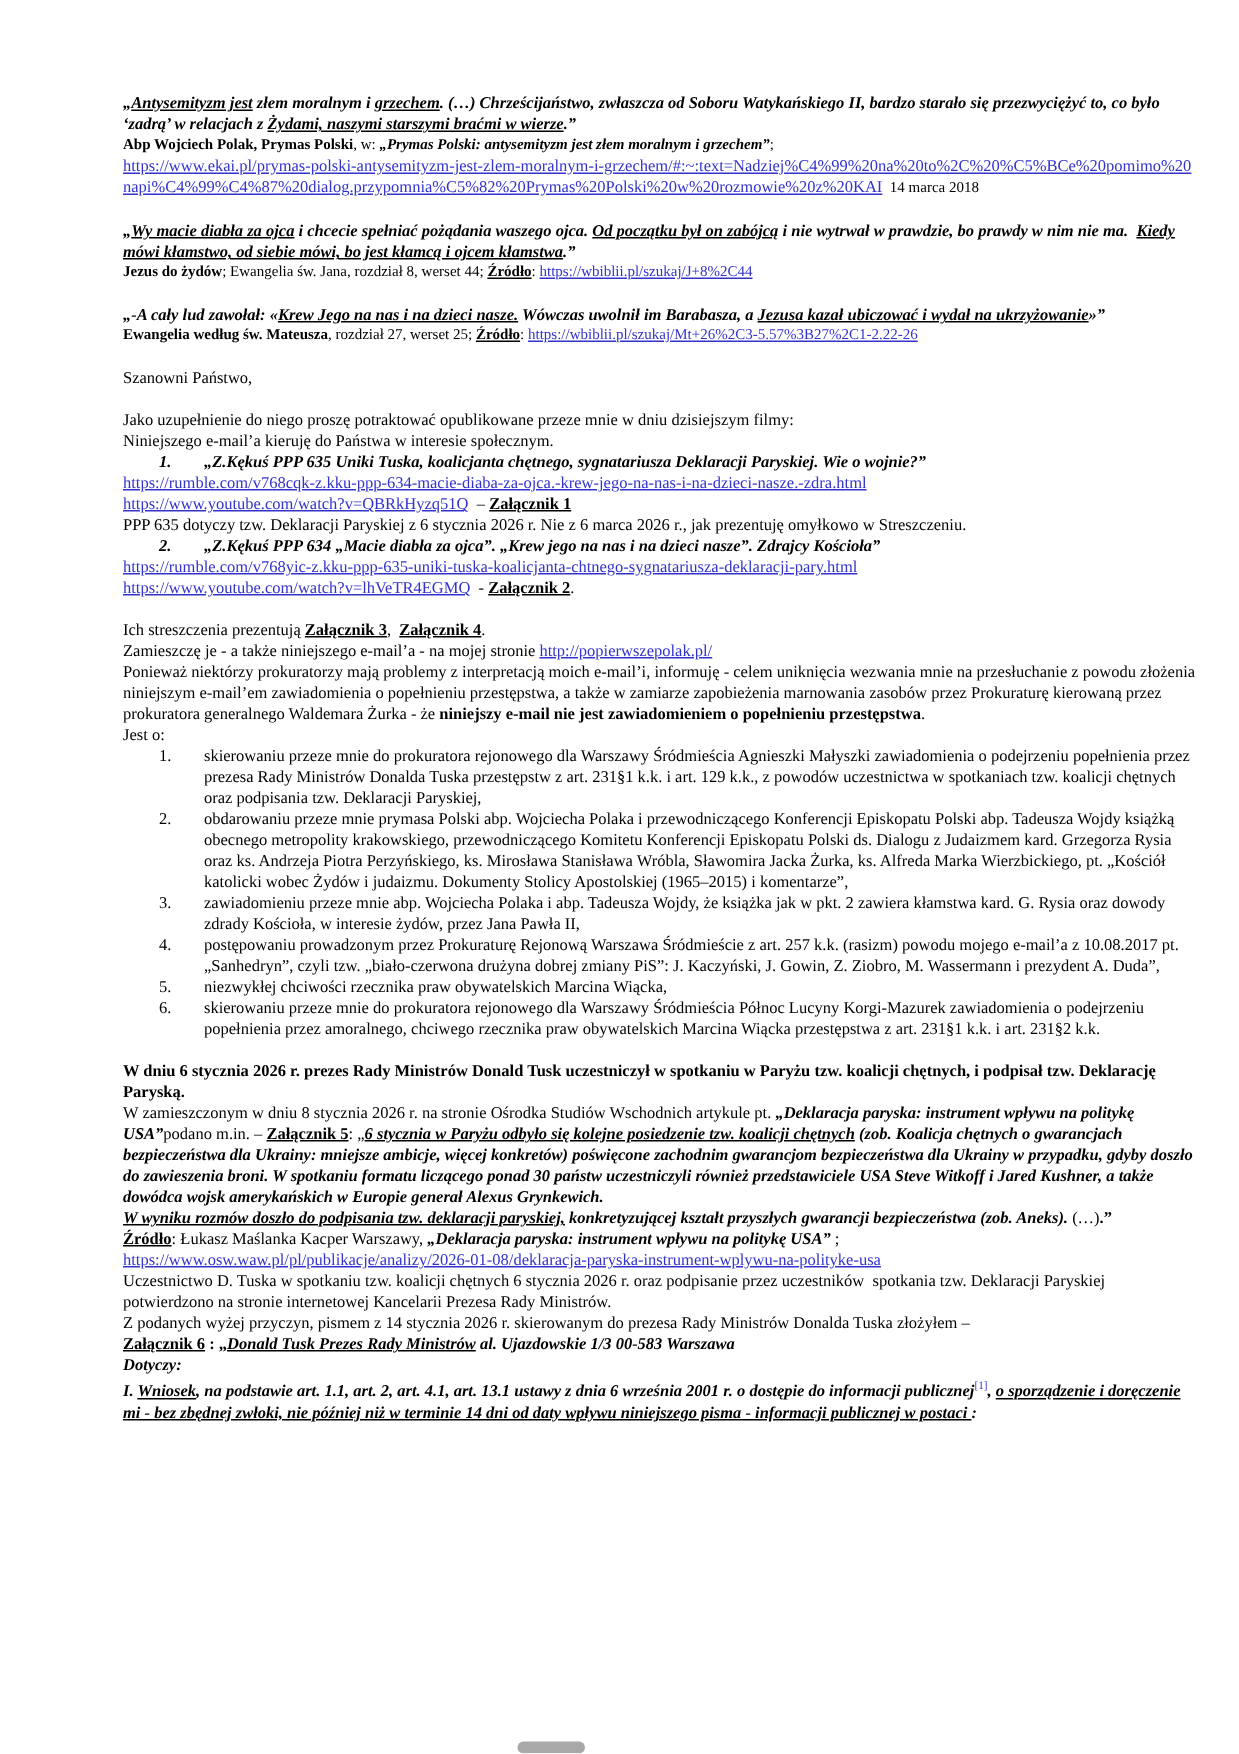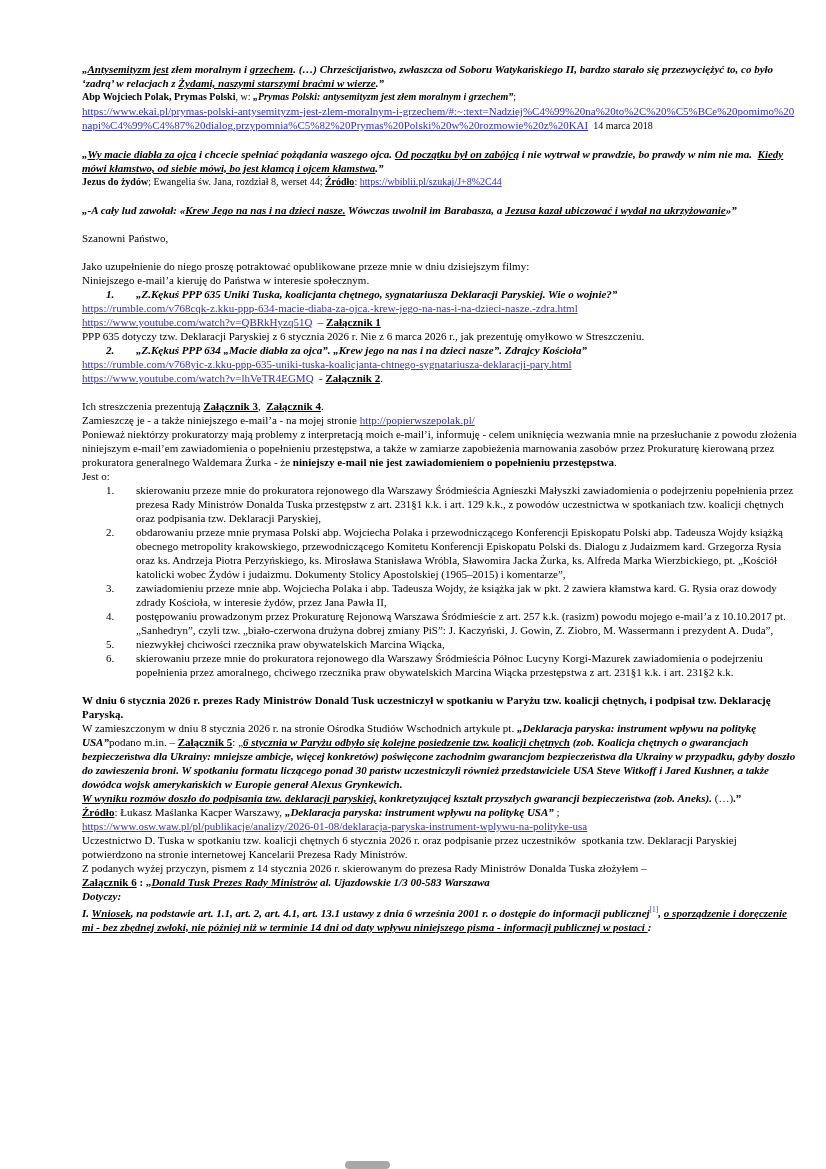--- a/index.html
+++ b/index.html
@@ -37,41 +37,42 @@
 <div class="page">
   <div class="content">
       <div class="block p"><span class="b i">„</span><span class="b i u">Antysemityzm jest</span><span class="b i"> złem moralnym i </span><span class="b i u">grzechem</span><span class="b i">. (…) Chrześcijaństwo, zwłaszcza od Soboru Watykańskiego II, bardzo starało się przezwyciężyć to, co było ‘zadrą’ w relacjach z </span><span class="b i u">Żydami, naszymi starszymi braćmi w wierze</span><span class="b i">.”</span></div>
       <div class="block p sm"><span class="b">Abp Wojciech Polak, Prymas Polski</span><span class="">, w: </span><span class="b i">„Prymas Polski: antysemityzm jest złem moralnym i grzechem”</span><span class="">;</span></div>
       <div class="block p"><a class="link" href="#">https://www.ekai.pl/prymas-polski-antysemityzm-jest-zlem-moralnym-i-grzechem/#:~:text=Nadziej%C4%99%20na%20to%2C%20%C5%BCe%20pomimo%20napi%C4%99%C4%87%20dialog.przypomnia%C5%82%20Prymas%20Polski%20w%20rozmowie%20z%20KAI</a><span class="sm">&nbsp; 14 marca 2018</span></div>
       <div class="block gap">&nbsp;</div>
       <div class="block p"><span class="b i">„</span><span class="b i u">Wy macie diabła za ojca</span><span class="b i"> i chcecie spełniać pożądania waszego ojca. </span><span class="b i u">Od początku był on zabójcą</span><span class="b i"> i nie wytrwał w prawdzie, bo prawdy w nim nie ma. &nbsp;</span><span class="b i u">Kiedy mówi kłamstwo, od siebie mówi, bo jest kłamcą i ojcem kłamstwa</span><span class="b i">.”</span></div>
       <div class="block p sm"><span class="b">Jezus do żydów</span><span class="">; Ewangelia św. Jana, rozdział 8, werset 44; </span><span class="b u">Źródło</span><span class="">: </span><a class="link" href="#">https://wbiblii.pl/szukaj/J+8%2C44</a></div>
       <div class="block gap">&nbsp;</div>
       <div class="block p"><span class="b i">„-A cały lud zawołał: «</span><span class="b i u">Krew Jego na nas i na dzieci nasze.</span><span class="b i"> Wówczas uwolnił im Barabasza, a </span><span class="b i u">Jezusa kazał ubiczować i wydał na ukrzyżowanie</span><span class="b i">»”</span></div>
+      <div class="block p sm"><span class="b">Ewangelia według św. Mateusza</span><span class="">, rozdział 27, werset 25; </span><span class="b u">Źródło</span><span class="">: </span><a class="link" href="#">https://wbiblii.pl/szukaj/Mt+26%2C3-5.57%3B27%2C1-2.22-26</a></div>
       <div class="block gap">&nbsp;</div>
       <div class="block p"><span class="">Szanowni Państwo,</span></div>
       <div class="block gap">&nbsp;</div>
       <div class="block p"><span class="">Jako uzupełnienie do niego proszę potraktować opublikowane przeze mnie w dniu dzisiejszym filmy:</span></div>
       <div class="block p"><span class="">Niniejszego e-mail’a kieruję do Państwa w interesie społecznym.</span></div>
       <div class="block li bi"><span class="num">1.</span><span class="li-body"><span class="b i">„Z.Kękuś PPP 635 Uniki Tuska, koalicjanta chętnego, sygnatariusza Deklaracji Paryskiej. Wie o wojnie?”</span></span></div>
       <div class="block p"><a class="link" href="#">https://rumble.com/v768cqk-z.kku-ppp-634-macie-diaba-za-ojca.-krew-jego-na-nas-i-na-dzieci-nasze.-zdra.html</a></div>
       <div class="block p"><a class="link" href="#">https://www.youtube.com/watch?v=QBRkHyzq51Q</a><span class="">&nbsp; – </span><span class="b u">Załącznik 1</span></div>
       <div class="block p"><span class="">PPP 635 dotyczy tzw. Deklaracji Paryskiej z 6 stycznia 2026 r. Nie z 6 marca 2026 r., jak prezentuję omyłkowo w Streszczeniu.</span></div>
       <div class="block li bi"><span class="num">2.</span><span class="li-body"><span class="b i">„Z.Kękuś PPP 634 „Macie diabła za ojca”. „Krew jego na nas i na dzieci nasze”. Zdrajcy Kościoła”</span></span></div>
       <div class="block p"><a class="link" href="#">https://rumble.com/v768yic-z.kku-ppp-635-uniki-tuska-koalicjanta-chtnego-sygnatariusza-deklaracji-pary.html</a></div>
       <div class="block p"><a class="link" href="#">https://www.youtube.com/watch?v=lhVeTR4EGMQ</a><span class="">&nbsp; - </span><span class="b u">Załącznik 2</span><span class="">.</span></div>
       <div class="block gap">&nbsp;</div>
       <div class="block p"><span class="">Ich streszczenia prezentują </span><span class="b u">Załącznik 3</span><span class="">, &nbsp;</span><span class="b u">Załącznik 4</span><span class="">.</span></div>
       <div class="block p"><span class="">Zamieszczę je - a także niniejszego e-mail’a - na mojej stronie </span><a class="link" href="#">http://popierwszepolak.pl/</a></div>
       <div class="block p"><span class="">Ponieważ niektórzy prokuratorzy mają problemy z interpretacją moich e-mail’i, informuję - celem uniknięcia wezwania mnie na przesłuchanie z powodu złożenia niniejszym e-mail’em zawiadomienia o popełnieniu przestępstwa, a także w zamiarze zapobieżenia marnowania zasobów przez Prokuraturę kierowaną przez prokuratora generalnego Waldemara Żurka - że </span><span class="b">niniejszy e-mail nie jest zawiadomieniem o popełnieniu przestępstwa</span><span class="">.</span></div>
       <div class="block p"><span class="">Jest o:</span></div>
       <div class="block li"><span class="num">1.</span><span class="li-body"><span class="">skierowaniu przeze mnie do prokuratora rejonowego dla Warszawy Śródmieścia Agnieszki Małyszki zawiadomienia o podejrzeniu popełnienia przez prezesa Rady Ministrów Donalda Tuska przestępstw z art. 231§1 k.k. i art. 129 k.k., z powodów uczestnictwa w spotkaniach tzw. koalicji chętnych oraz podpisania tzw. Deklaracji Paryskiej,</span></span></div>
       <div class="block li"><span class="num">2.</span><span class="li-body"><span class="">obdarowaniu przeze mnie prymasa Polski abp. Wojciecha Polaka i przewodniczącego Konferencji Episkopatu Polski abp. Tadeusza Wojdy książką obecnego metropolity krakowskiego, przewodniczącego Komitetu Konferencji Episkopatu Polski ds. Dialogu z Judaizmem kard. Grzegorza Rysia oraz ks. Andrzeja Piotra Perzyńskiego, ks. Mirosława Stanisława Wróbla, Sławomira Jacka Żurka, ks. Alfreda Marka Wierzbickiego, pt. „Kościół katolicki wobec Żydów i judaizmu. Dokumenty Stolicy Apostolskiej (1965–2015) i komentarze”,</span></span></div>
       <div class="block li"><span class="num">3.</span><span class="li-body"><span class="">zawiadomieniu przeze mnie abp. Wojciecha Polaka i abp. Tadeusza Wojdy, że książka jak w pkt. 2 zawiera kłamstwa kard. G. Rysia oraz dowody zdrady Kościoła, w interesie żydów, przez Jana Pawła II,</span></span></div>
-      <div class="block li"><span class="num">4.</span><span class="li-body"><span class="">postępowaniu prowadzonym przez Prokuraturę Rejonową Warszawa Śródmieście z art. 257 k.k. (rasizm) powodu mojego e-mail’a z 10.10.2017 pt. „Sanhedryn”, czyli tzw. „biało-czerwona drużyna dobrej zmiany PiS”: J. Kaczyński, J. Gowin, Z. Ziobro, M. Wassermann i prezydent A. Duda”,</span></span></div>
+      <div class="block li"><span class="num">4.</span><span class="li-body"><span class="">postępowaniu prowadzonym przez Prokuraturę Rejonową Warszawa Śródmieście z art. 257 k.k. (rasizm) powodu mojego e-mail’a z 10.08.2017 pt. „Sanhedryn”, czyli tzw. „biało-czerwona drużyna dobrej zmiany PiS”: J. Kaczyński, J. Gowin, Z. Ziobro, M. Wassermann i prezydent A. Duda”,</span></span></div>
       <div class="block li"><span class="num">5.</span><span class="li-body"><span class="">niezwykłej chciwości rzecznika praw obywatelskich Marcina Wiącka,</span></span></div>
       <div class="block li"><span class="num">6.</span><span class="li-body"><span class="">skierowaniu przeze mnie do prokuratora rejonowego dla Warszawy Śródmieścia Północ Lucyny Korgi-Mazurek zawiadomienia o podejrzeniu popełnienia przez amoralnego, chciwego rzecznika praw obywatelskich Marcina Wiącka przestępstwa z art. 231§1 k.k. i art. 231§2 k.k.</span></span></div>
       <div class="block gap">&nbsp;</div>
       <div class="block p"><span class="b">W dniu 6 stycznia 2026 r. prezes Rady Ministrów Donald Tusk uczestniczył w spotkaniu w Paryżu tzw. koalicji chętnych, i podpisał tzw. Deklarację Paryską.</span></div>
       <div class="block p"><span class="">W zamieszczonym w dniu 8 stycznia 2026 r. na stronie Ośrodka Studiów Wschodnich artykule pt. </span><span class="b i">„Deklaracja paryska: instrument wpływu na politykę USA”</span><span class="">podano m.in. – </span><span class="b u">Załącznik 5</span><span class="">: „</span><span class="b i u">6 stycznia w Paryżu odbyło się kolejne posiedzenie tzw. koalicji chętnych</span><span class="b i"> (zob. Koalicja chętnych o gwarancjach bezpieczeństwa dla Ukrainy: mniejsze ambicje, więcej konkretów) poświęcone zachodnim gwarancjom bezpieczeństwa dla Ukrainy w przypadku, gdyby doszło do zawieszenia broni. W spotkaniu formatu liczącego ponad 30 państw uczestniczyli również przedstawiciele USA Steve Witkoff i Jared Kushner, a także dowódca wojsk amerykańskich w Europie generał Alexus Grynkewich.</span></div>
       <div class="block p"><span class="b i u">W wyniku rozmów doszło do podpisania tzw. deklaracji paryskiej,</span><span class="b i"> konkretyzującej kształt przyszłych gwarancji bezpieczeństwa (zob. Aneks).</span><span class=""> (…)</span><span class="b">.”</span></div>
       <div class="block p"><span class="b u">Źródło</span><span class="">: Łukasz Maślanka Kacper Warszawy, </span><span class="b i">„Deklaracja paryska: instrument wpływu na politykę USA”</span><span class=""> ;</span></div>
       <div class="block p"><a class="link" href="#">https://www.osw.waw.pl/pl/publikacje/analizy/2026-01-08/deklaracja-paryska-instrument-wplywu-na-polityke-usa</a></div>
       <div class="block p"><span class="">Uczestnictwo D. Tuska w spotkaniu tzw. koalicji chętnych 6 stycznia 2026 r. oraz podpisanie przez uczestników &nbsp;spotkania tzw. Deklaracji Paryskiej potwierdzono na stronie internetowej Kancelarii Prezesa Rady Ministrów.</span></div>
       <div class="block p"><span class="">Z podanych wyżej przyczyn, pismem z 14 stycznia 2026 r. skierowanym do prezesa Rady Ministrów Donalda Tuska złożyłem –</span></div>

